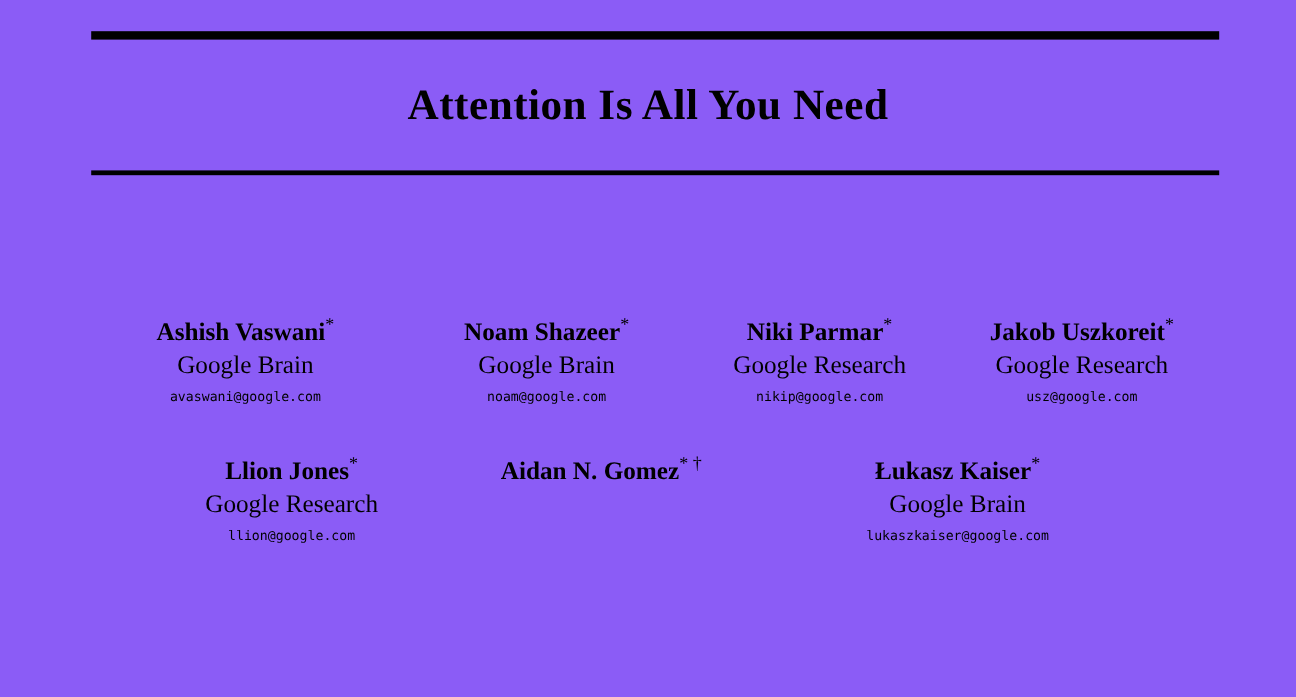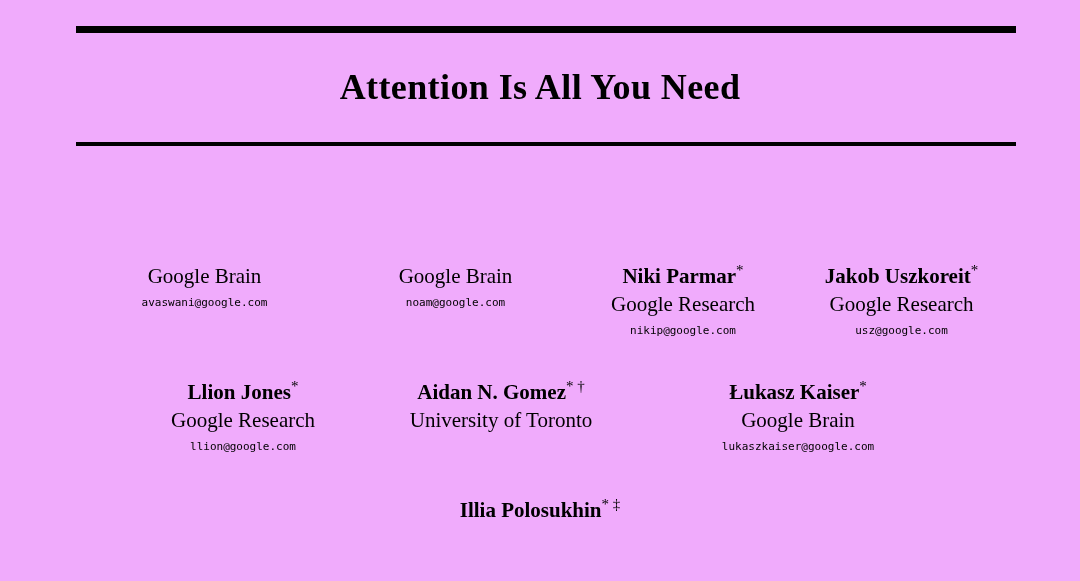--- a/index.html
+++ b/index.html
@@ -11,21 +11,21 @@
     width: 1080px;
     height: 581px;
     font-family: "Liberation Serif", "DejaVu Serif", serif;
     color: #000000;
     overflow: hidden;
   }
   .page {
     position: relative;
     width: 1080px;
     height: 581px;
-    background: #f0abfc;
+    background: #8b5cf6;
   }
   .rule-top {
     position: absolute;
     left: 76px;
     top: 26px;
     width: 940px;
     height: 7px;
     background: #000000;
   }
   .rule-bottom {
@@ -105,24 +105,26 @@
   <div class="rule-top"></div>
 
   <div class="title">Attention Is All You Need</div>
 
   <div class="rule-bottom"></div>
 
   <div class="authors">
 
     <div class="author-row row-1">
       <div class="author w1">
+        <div class="author-name"><span>Ashish Vaswani</span><sup>*</sup></div>
         <div class="author-affil">Google Brain</div>
         <div class="author-email">avaswani@google.com</div>
       </div>
       <div class="author w2">
+        <div class="author-name"><span>Noam Shazeer</span><sup>*</sup></div>
         <div class="author-affil">Google Brain</div>
         <div class="author-email">noam@google.com</div>
       </div>
       <div class="author w3">
         <div class="author-name"><span>Niki Parmar</span><sup>*</sup></div>
         <div class="author-affil">Google Research</div>
         <div class="author-email">nikip@google.com</div>
       </div>
       <div class="author w4">
         <div class="author-name"><span>Jakob Uszkoreit</span><sup>*</sup></div>
@@ -132,29 +134,27 @@
     </div>
 
     <div class="author-row row-2">
       <div class="author r2a">
         <div class="author-name"><span>Llion Jones</span><sup>*</sup></div>
         <div class="author-affil">Google Research</div>
         <div class="author-email">llion@google.com</div>
       </div>
       <div class="author r2b">
         <div class="author-name"><span>Aidan N. Gomez</span><sup>* †</sup></div>
-        <div class="author-affil">University of Toronto</div>
       </div>
       <div class="author r2c">
         <div class="author-name"><span>Łukasz Kaiser</span><sup>*</sup></div>
         <div class="author-affil">Google Brain</div>
         <div class="author-email">lukaszkaiser@google.com</div>
       </div>
     </div>
 
     <div class="author-row row-3">
       <div class="author r3">
-        <div class="author-name"><span>Illia Polosukhin</span><sup>* ‡</sup></div>
       </div>
     </div>
 
   </div>
 </div>
 
 </body></html>

